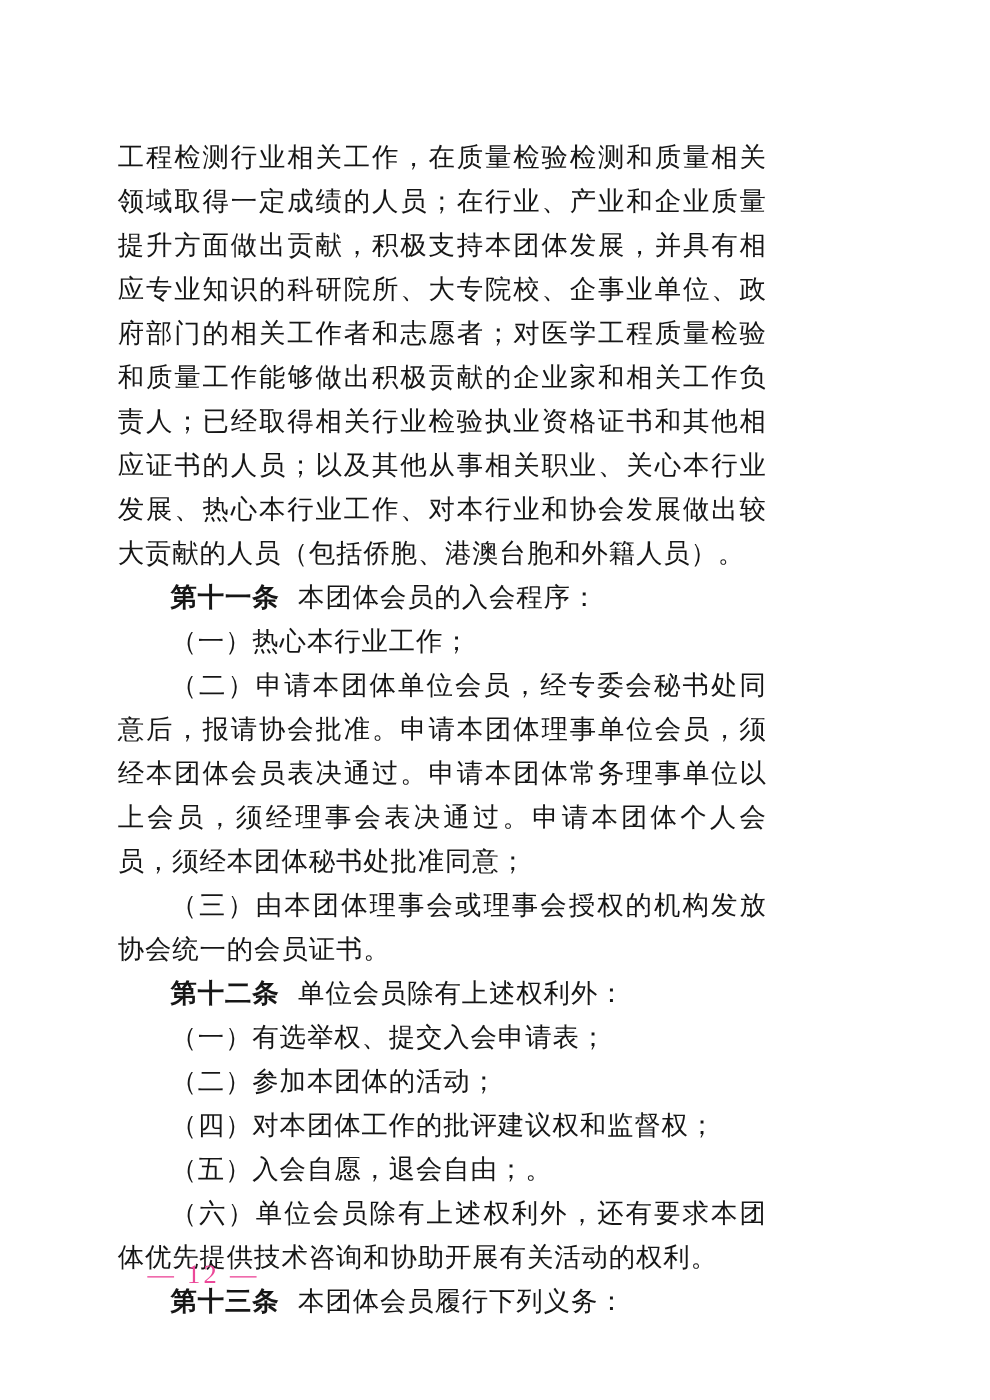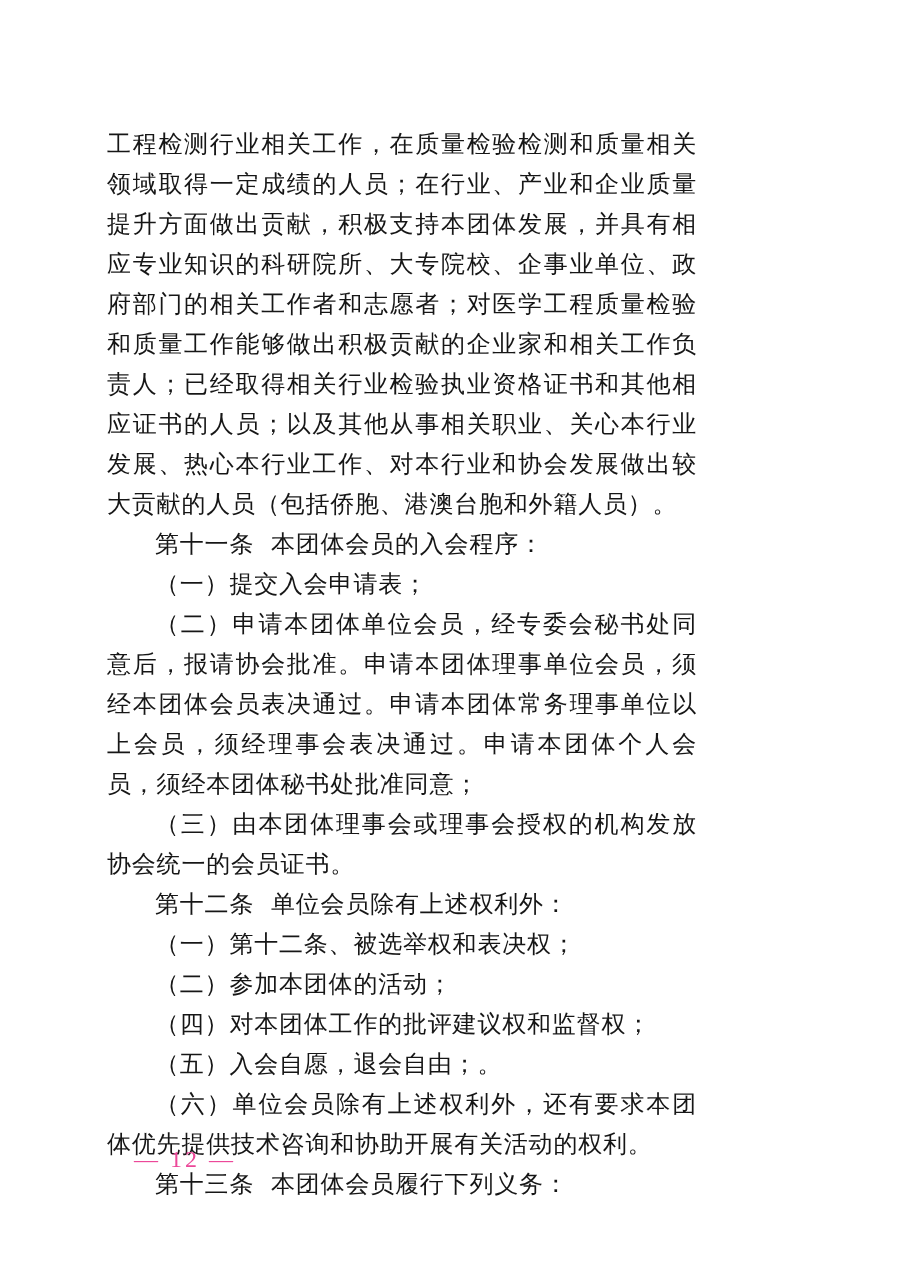--- a/index.html
+++ b/index.html
@@ -30,21 +30,21 @@
     font-size: 24px;
     line-height: 40px;
     text-align: justify;
     text-justify: inter-ideograph;
     letter-spacing: 0.8px;
     word-break: break-all;
   }
   .para.indent { text-indent: 2em; }
   .para.no-indent { text-indent: 0; }
   .article-label {
-    font-weight: normal;
+    font-weight: bold;
     margin-right: 0.7em;
   }
   .pageno {
     position: absolute;
     left: 134px;
     top: 1146px;
     font-size: 24px;
     letter-spacing: 3px;
     color: #ec4899;
     white-space: pre;
@@ -53,29 +53,29 @@
 </head>
 <body>
 
 <div class="page">
   <div class="content">
 
     <p class="para no-indent">工程检测行业相关工作，在质量检验检测和质量相关领域取得一定成绩的人员；在行业、产业和企业质量提升方面做出贡献，积极支持本团体发展，并具有相应专业知识的科研院所、大专院校、企事业单位、政府部门的相关工作者和志愿者；对医学工程质量检验和质量工作能够做出积极贡献的企业家和相关工作负责人；已经取得相关行业检验执业资格证书和其他相应证书的人员；以及其他从事相关职业、关心本行业发展、热心本行业工作、对本行业和协会发展做出较大贡献的人员（包括侨胞、港澳台胞和外籍人员）。</p>
 
     <p class="para indent"><span class="article-label">第十一条</span><span>本团体会员的入会程序：</span></p>
 
-    <p class="para indent">（一）提交入会申请表；</p>
+    <p class="para indent">（一）热心本行业工作；</p>
 
     <p class="para indent">（二）申请本团体单位会员，经专委会秘书处同意后，报请协会批准。申请本团体理事单位会员，须经本团体会员表决通过。申请本团体常务理事单位以上会员，须经理事会表决通过。申请本团体个人会员，须经本团体秘书处批准同意；</p>
 
     <p class="para indent">（三）由本团体理事会或理事会授权的机构发放协会统一的会员证书。</p>
 
     <p class="para indent"><span class="article-label">第十二条</span><span>单位会员除有上述权利外：</span></p>
 
-    <p class="para indent">（一）第十二条、被选举权和表决权；</p>
+    <p class="para indent">（一）有选举权、提交入会申请表；</p>
 
     <p class="para indent">（二）参加本团体的活动；</p>
 
 
     <p class="para indent">（四）对本团体工作的批评建议权和监督权；</p>
 
     <p class="para indent">（五）入会自愿，退会自由；。</p>
 
     <p class="para indent">（六）单位会员除有上述权利外，还有要求本团体优先提供技术咨询和协助开展有关活动的权利。</p>
 

